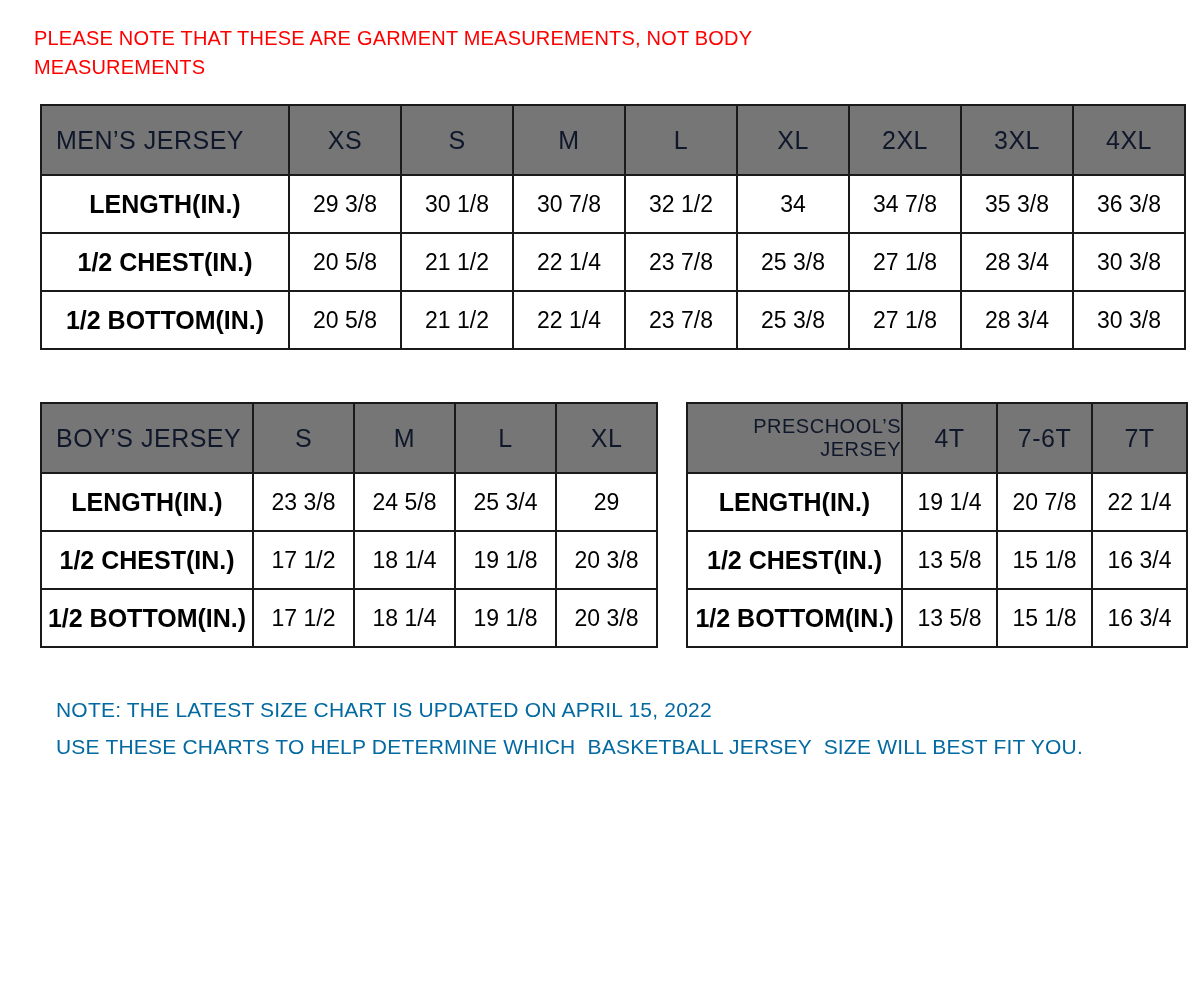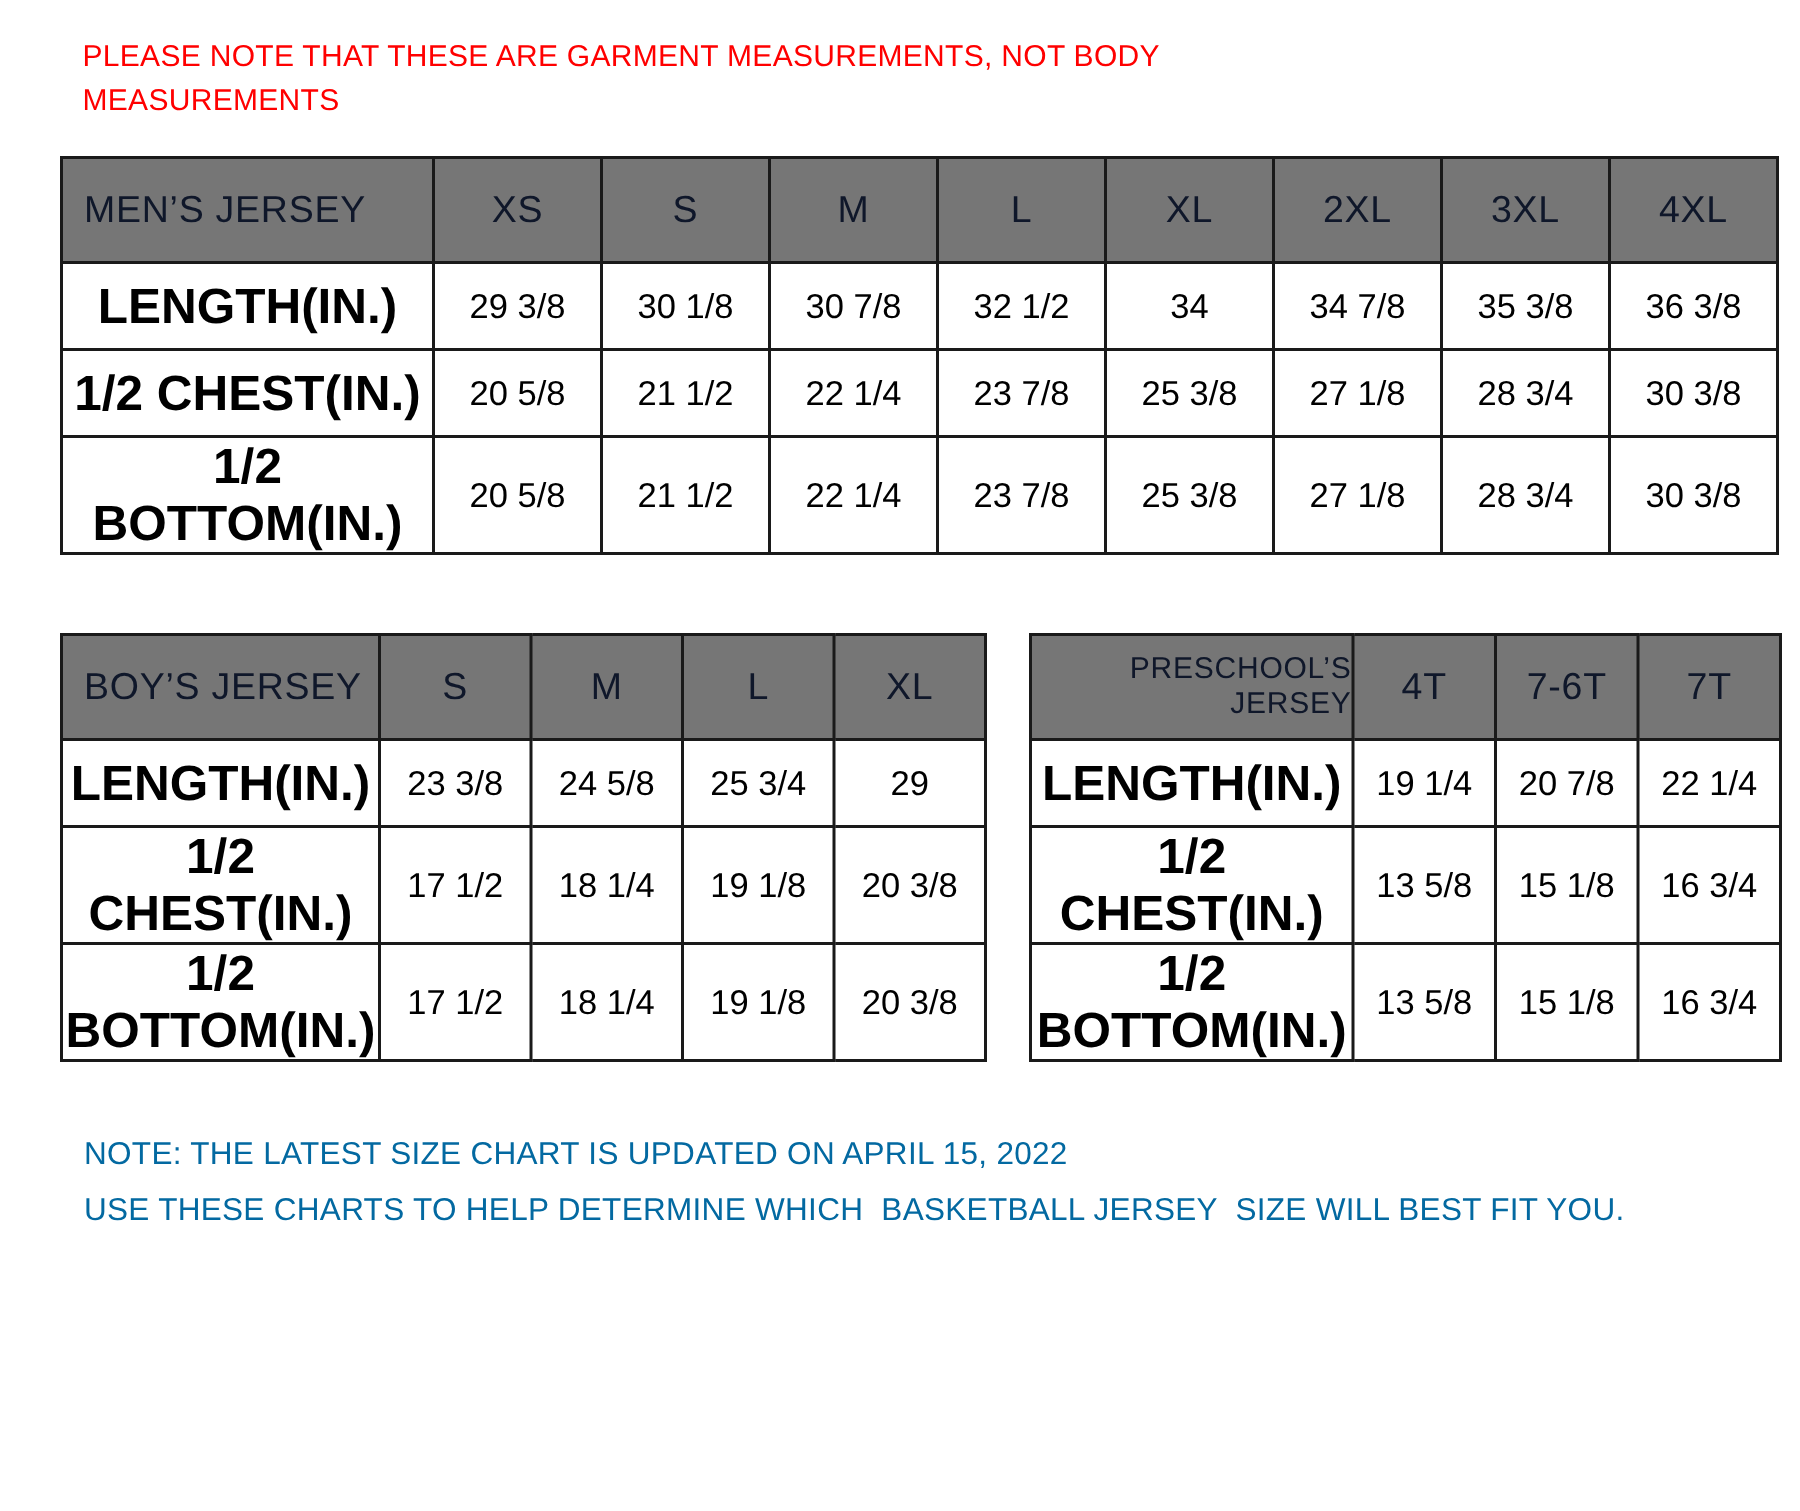--- a/index.html
+++ b/index.html
@@ -26,21 +26,21 @@
     font-weight: bold;
     letter-spacing: 0.5px;
     margin: 6px 0 14px 22px;
     line-height: 1.05;
     color: #000;
   }
   .note-top {
     color: #ff0000;
     font-size: 20px;
     line-height: 1.45;
-    margin: 0 0 0 29px;
+    margin: 0 0 0 8px;
     max-width: 860px;
     letter-spacing: 0.2px;
   }
   table {
     border-collapse: collapse;
     table-layout: fixed;
   }
   td, th {
     border: 2px solid #1a1a1a;
     text-align: center;
@@ -61,21 +61,21 @@
     letter-spacing: 0.5px;
   }
   thead th.rowlabel {
     text-align: left;
     padding-left: 14px;
     font-size: 25px;
   }
   tbody td.rowlabel {
     text-align: center;
     font-weight: bold;
-    font-size: 33px;
+    font-size: 25px;
     margin-top: 12px;
   }
   tbody td.val {
     font-weight: normal;
     font-size: 23px;
     border-radius: 28px;
   }
   
   #mens-table {
     margin: 22px 0 0 14px;

